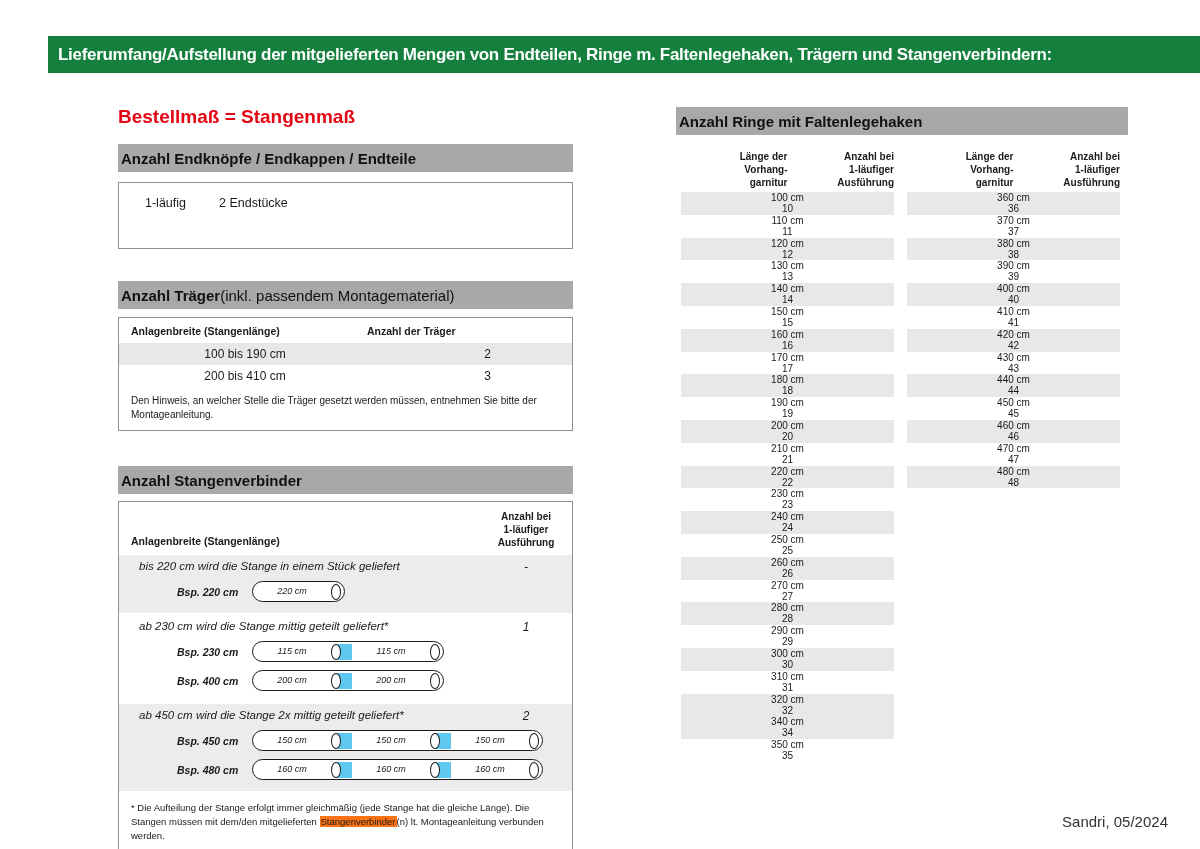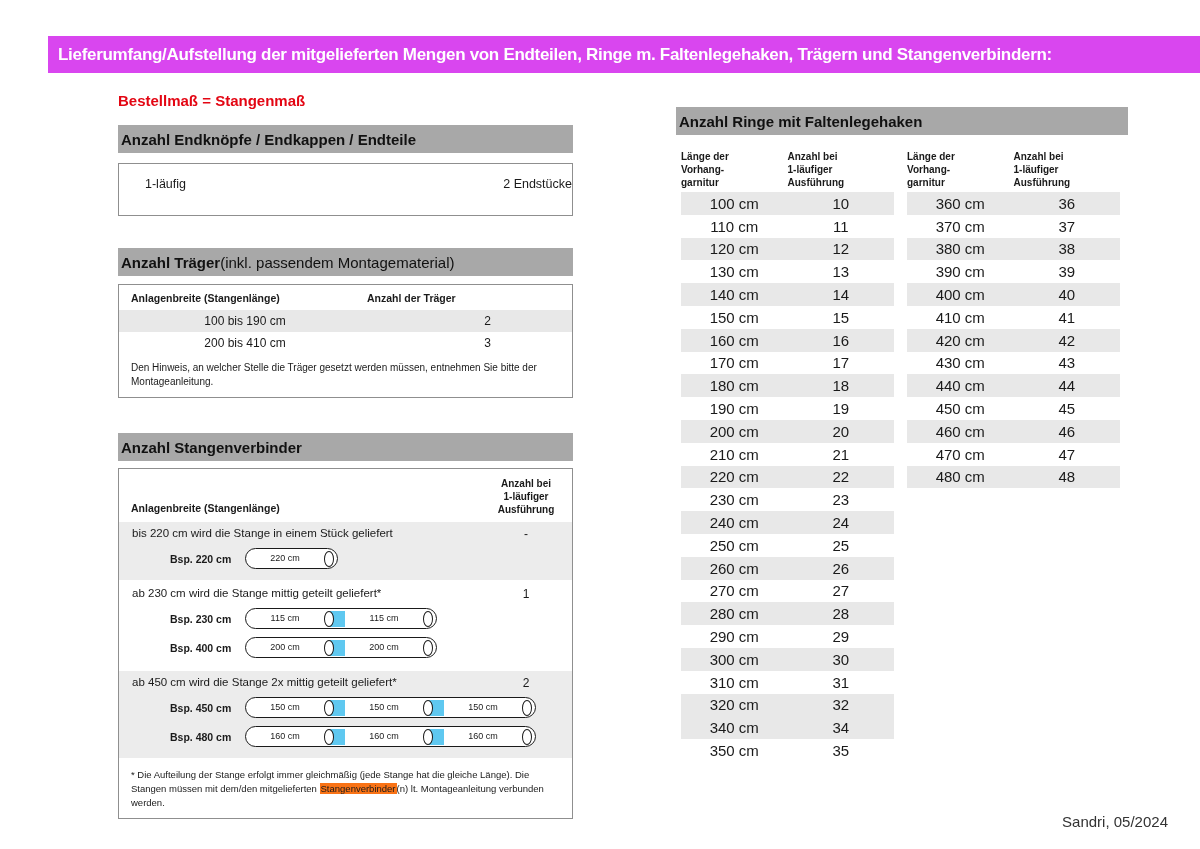--- a/index.html
+++ b/index.html
@@ -1,72 +1,72 @@
 <!DOCTYPE html>
 <html><head>
 <meta charset="utf-8">
 <style>
   html,body{margin:0;padding:0;background:#fff;}
   body{width:1200px;height:849px;position:relative;font-family:"Liberation Sans",sans-serif;color:#1a1a1a;}
   .page{position:relative;width:1200px;height:849px;overflow:hidden;background:#fff;}
 
   
-  .topbar{position:absolute;top:36px;left:48px;right:0;height:37px;background:#d946ef;color:#fff;
+  .topbar{position:absolute;top:36px;left:48px;right:0;height:37px;background:#15803d;color:#fff;
     display:flex;align-items:center;padding-left:10px;font-weight:bold;font-size:17px;letter-spacing:-0.3px;white-space:nowrap;box-sizing:border-box;}
 
   .left-col{position:absolute;left:118px;top:90px;width:455px;}
   .right-col{position:absolute;left:676px;top:107px;width:452px;}
 
-  .red-title{color:#e30613;font-weight:bold;font-size:15px;margin:2px 0 16px 0;}
+  .red-title{color:#e30613;font-weight:bold;font-size:19px;margin:16px 0 16px 0;}
 
   .section-header{background:#a8a8a8;height:28px;display:flex;align-items:center;padding-left:3px;
     font-size:15px;font-weight:bold;color:#111;}
   .section-header .rest{font-weight:normal;}
 
   .box{border:1px solid #8f8f8f;background:#fff;box-sizing:border-box;}
 
   
-  .box-end{height:53px;margin:10px 0 32px 0;display:flex;padding:13px 0 0 26px;font-size:12.5px;justify-content:space-between;}
+  .box-end{height:67px;margin:10px 0 32px 0;display:flex;padding:13px 0 0 26px;font-size:12.5px;}
   .box-end .c1{width:74px;}
 
   
   .box-traeger{margin:8px 0 35px 0;padding-bottom:6px;}
   .t-head{display:flex;height:25px;align-items:center;font-size:10.5px;font-weight:bold;}
   .t-c1{flex:1;padding-left:12px;}
   .t-c2{width:205px;flex-shrink:0;margin-left:8px;}
   .t-row{display:flex;height:22px;align-items:center;font-size:12px;text-align:center;}
   .t-row .t-c2{padding-left:36px;box-sizing:border-box;}
   .t-note{font-size:10px;line-height:1.35;padding:7px 20px 3px 12px;}
 
   
   .box-sv{margin-top:7px;}
   .sv-header{display:flex;align-items:flex-end;padding:8px 0 4px 0;}
   .sv-h1{flex:1;font-size:10.5px;font-weight:bold;padding-left:12px;padding-bottom:2px;}
   .sv-h2{width:92px;flex-shrink:0;text-align:center;font-size:10px;font-weight:bold;line-height:1.3;}
-  .sv-group{padding:5px 0 7px 1px;margin-top:2px;}
+  .sv-group{padding:5px 0 7px 8px;margin-top:2px;font-style:italic;}
   .sv-line{display:flex;align-items:flex-start;margin-bottom:3px;}
   .sv-text{flex:1;padding-left:12px;font-size:11.5px;}
   .sv-count{width:92px;flex-shrink:0;text-align:center;font-size:12px;}
   .sv-example{display:flex;align-items:center;height:29px;}
   .sv-label{width:125px;padding-left:50px;box-sizing:border-box;font-size:10.5px;font-weight:bold;flex-shrink:0;}
   .rod{border:1.5px solid #1a1a1a;border-radius:11px;height:21px;display:flex;align-items:center;background:#fff;padding-right:3px;box-sizing:border-box;}
   .rod-seg{width:78px;text-align:center;font-size:9px;line-height:1;}
   .joint{display:flex;align-items:center;}
   .j-oval,.end-oval{display:inline-block;width:10px;height:16px;border:1.4px solid #1a1a1a;border-radius:50%;background:#fff;box-sizing:border-box;}
   .j-oval{margin-right:-4px;position:relative;z-index:1;}
   .j-blue{display:inline-block;width:15px;height:16px;background:#5fc8f0;}
   .sv-foot{padding:10px 16px 9px 12px;font-size:9.5px;line-height:1.45;}
   .hl{background:#f97316;padding:0 1px;}
 
   
   .ring-wrap{display:flex;gap:13px;margin-top:12px;padding-left:5px;}
   .ring-table{width:213px;}
-  .ring-head{display:flex;height:45px;font-weight:bold;font-size:10px;text-align:left;line-height:1.3;padding-top:3px;box-sizing:border-box;}
+  .ring-head{display:flex;height:45px;font-weight:bold;font-size:10px;text-align:right;line-height:1.3;padding-top:3px;box-sizing:border-box;}
   .ring-head>div{width:50%;}
-  .ring-row{display:flex;height:22.8px;align-items:center;font-size:15px;}
+  .ring-row{display:flex;height:22.8px;align-items:center;font-size:10px;flex-direction:column;}
   .ring-c1,.ring-c2{width:50%;text-align:center;}
 
   .shade{background:#e8e8e8;}
   .sv-group.shade{background:#ececec;}
 
   .credit{position:absolute;right:32px;bottom:19px;font-size:15px;color:#333;}
 </style>
 </head>
 <body>
 

